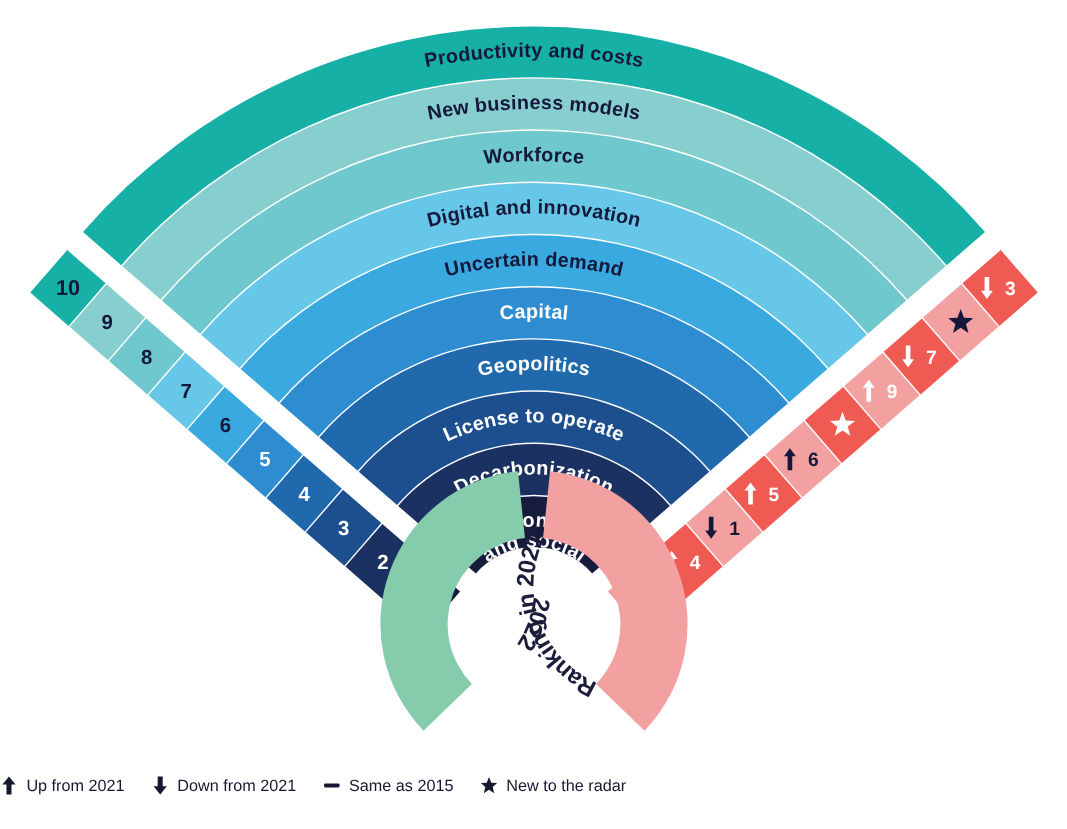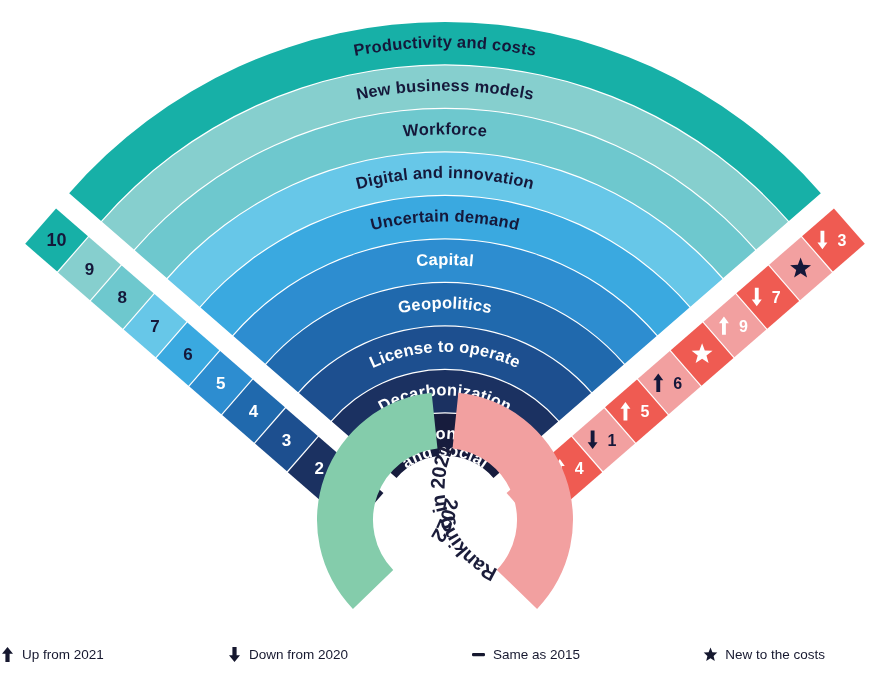--- a/index.html
+++ b/index.html
@@ -24,21 +24,21 @@
   .chg-num{
     font-family:"Liberation Sans","DejaVu Sans",sans-serif;
     font-size:16px;font-weight:600;
   }
   .arc-cap{
     font-family:"Liberation Sans","DejaVu Sans",sans-serif;
     font-size:20px;font-weight:700;fill:#1b1d3a;
   }
   .legend{
     position:absolute;left:0;top:646px;width:825px;
-    display:flex;align-items:center;justify-content:space-between;
+    display:flex;align-items:center;justify-content:flex-start;
     gap:22px;
   }
   .legend-item{display:flex;align-items:center;gap:7px;}
   .legend-item .lg-txt{
     font-size:13.5px;color:#16182f;font-weight:500;
     font-family:"Liberation Sans","DejaVu Sans",sans-serif;
     white-space:nowrap;
   }
   .legend-item .lg-ico{
     width:15px;height:17px;display:inline-block;color:#16182f;
@@ -210,32 +210,32 @@
           </svg>
         </span>
         <span class="lg-txt">Up from 2021</span>
       </div>
       <div class="legend-item">
         <span class="lg-ico">
           <svg viewBox="0 0 15 17">
             <path d="M7.5 16 L13 9.2 L9.6 9.2 L9.6 1 L5.4 1 L5.4 9.2 L2 9.2 Z"></path>
           </svg>
         </span>
-        <span class="lg-txt">Down from 2020</span>
+        <span class="lg-txt">Down from 2021</span>
       </div>
       <div class="legend-item">
         <span class="lg-ico">
           <svg viewBox="0 0 15 17">
             <rect x="1" y="7" width="13" height="3.2" rx="1.2"></rect>
           </svg>
         </span>
         <span class="lg-txt">Same as 2015</span>
       </div>
       <div class="legend-item">
         <span class="lg-ico">
           <svg viewBox="0 0 15 17">
             <path d="M7.5 1.4 L9.42 6.3 L14.3 6.6 L10.6 9.9 L11.8 15 L7.5 12.2 L3.2 15 L4.4 9.9 L0.7 6.6 L5.58 6.3 Z"></path>
           </svg>
         </span>
-        <span class="lg-txt">New to the costs</span>
+        <span class="lg-txt">New to the radar</span>
       </div>
     </div>
 </div>
 
 </body></html>

